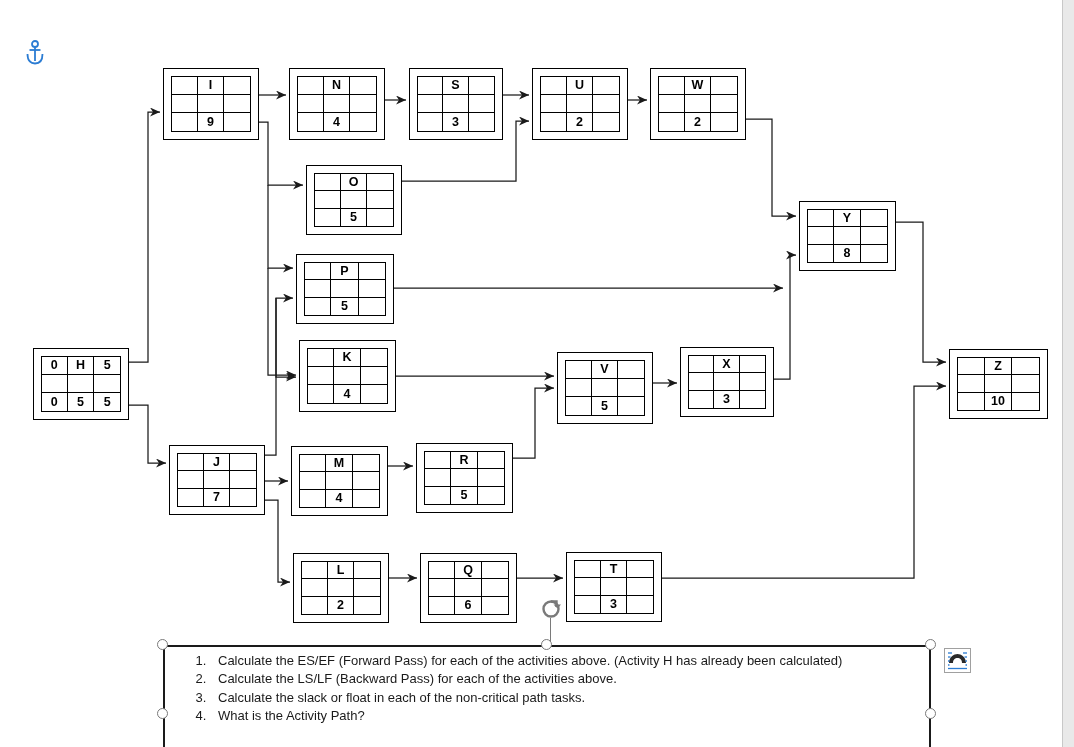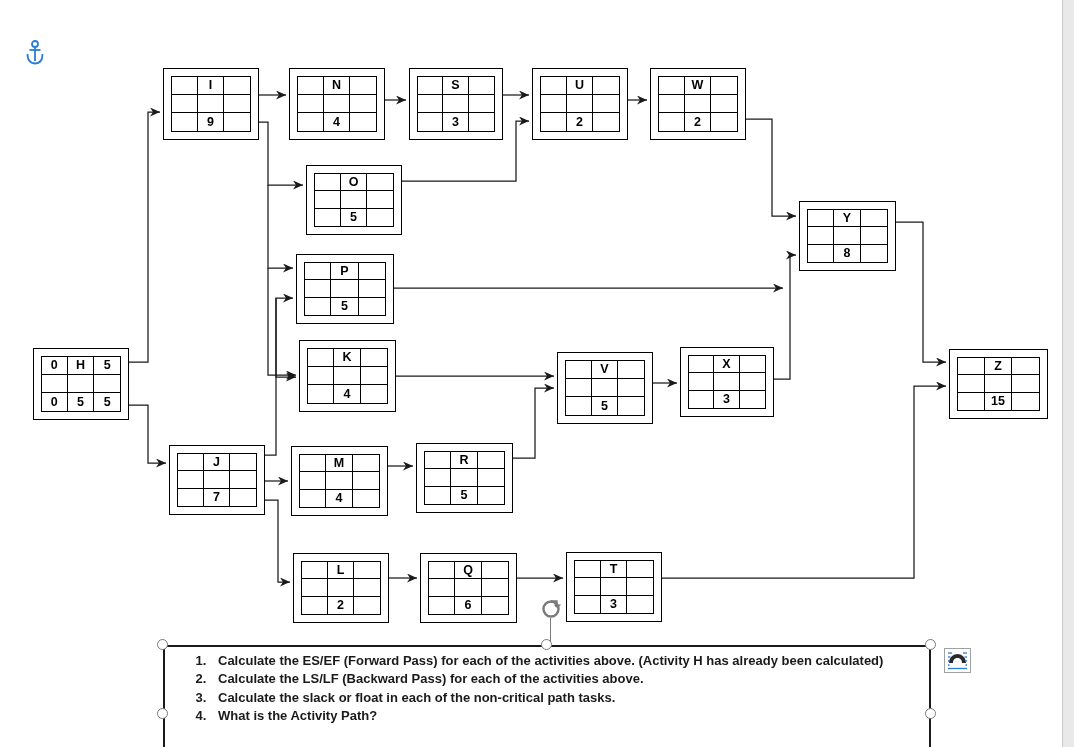--- a/index.html
+++ b/index.html
@@ -131,21 +131,20 @@
     background: #7a7a7a;
   }
   ol#tasklist {
     margin: 0;
     padding: 0 0 0 47px;
     list-style-type: decimal;
     position: absolute;
     left: 0;
     top: 7px;
     width: 740px;
-    font-weight: bold;
   }
   ol#tasklist li {
     font-size: 13px;
     color: #1a1a1a;
     line-height: 18.4px;
     font-family: "Liberation Sans", sans-serif;
     padding-left: 8px;
   }
   
   #layout-options {
@@ -464,21 +463,21 @@
       </div>
       <div class="node" style="left: 949px; top: 349px; width: 99px; height: 70px;">
         <div class="grid">
           <div class="cell r0 c0"></div>
           <div class="cell r0">Z</div>
           <div class="cell r0"></div>
           <div class="cell c0"></div>
           <div class="cell"></div>
           <div class="cell"></div>
           <div class="cell c0"></div>
-          <div class="cell">15</div>
+          <div class="cell">10</div>
           <div class="cell"></div>
         </div>
       </div>
     </div>
 
   <div id="rotate-stem"></div>
   <div id="rotate-handle">
     <svg width="22" height="22" viewBox="0 0 22 22">
       <circle cx="11" cy="11" r="7.5" fill="none" stroke="#7a7a7a" stroke-width="2.4"></circle>
       <path d="M11 3.5 L16.5 3.5 L16.5 9" fill="none" stroke="#7a7a7a" stroke-width="2.4"></path>

